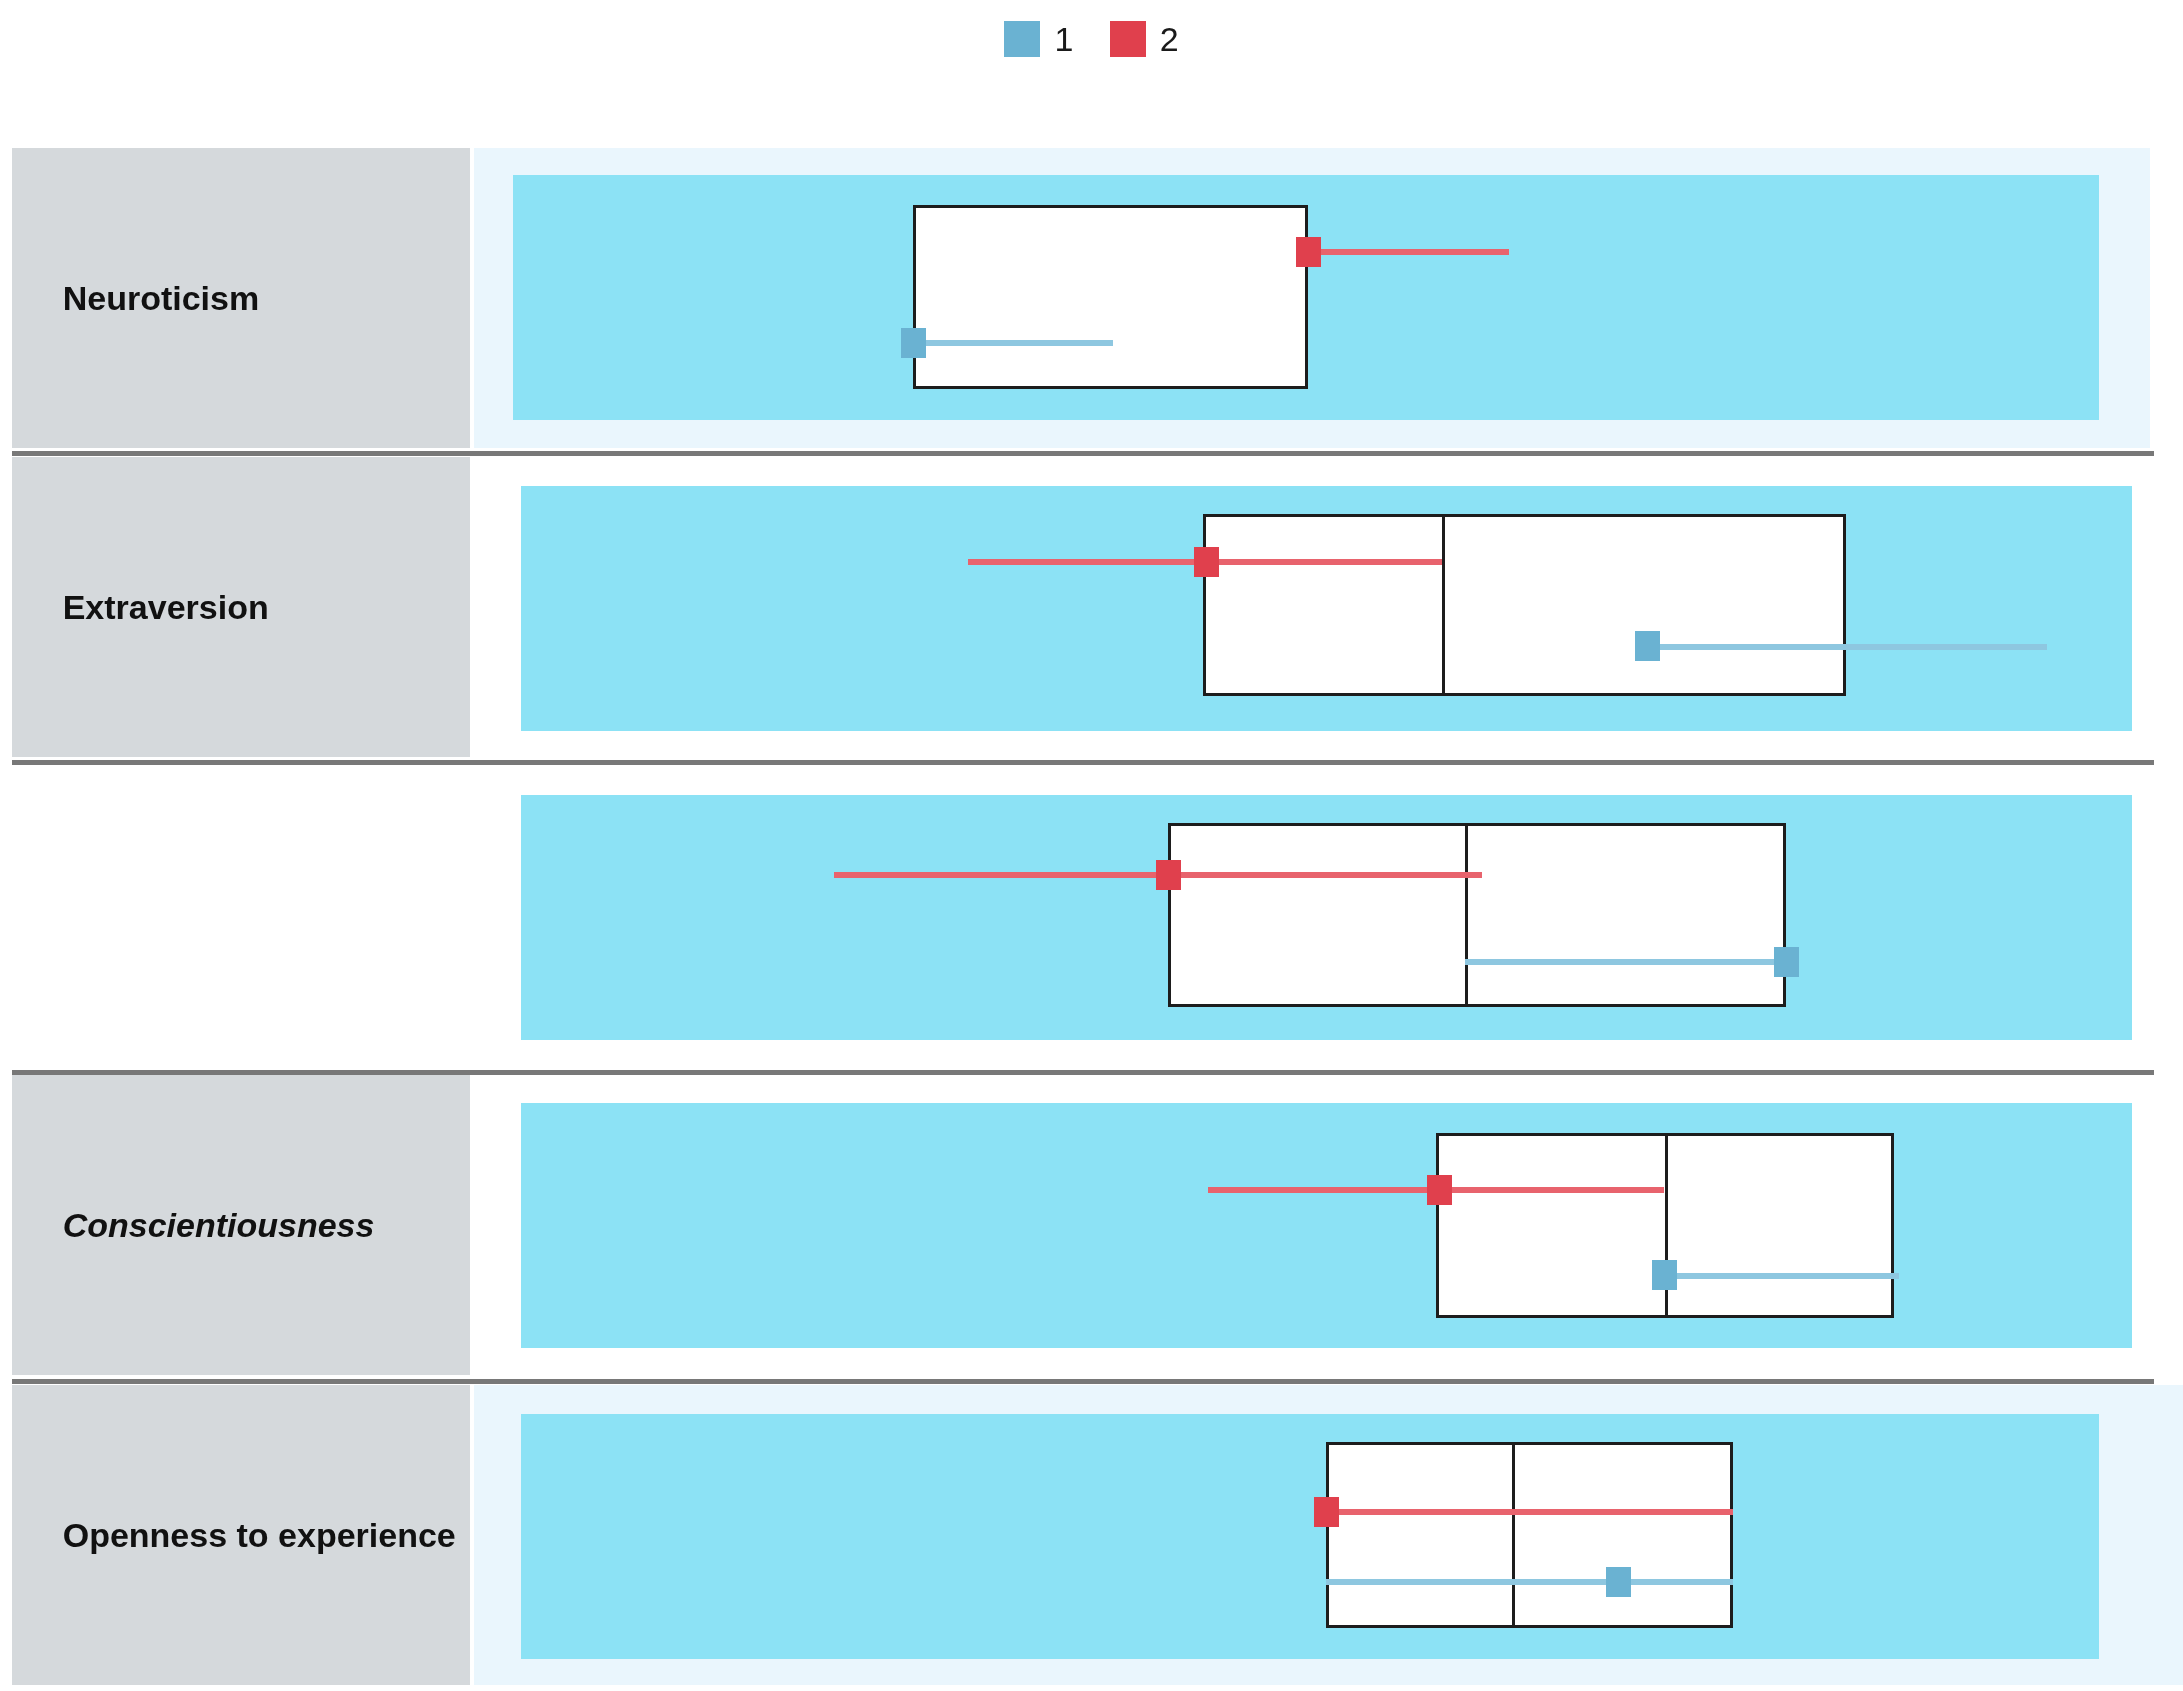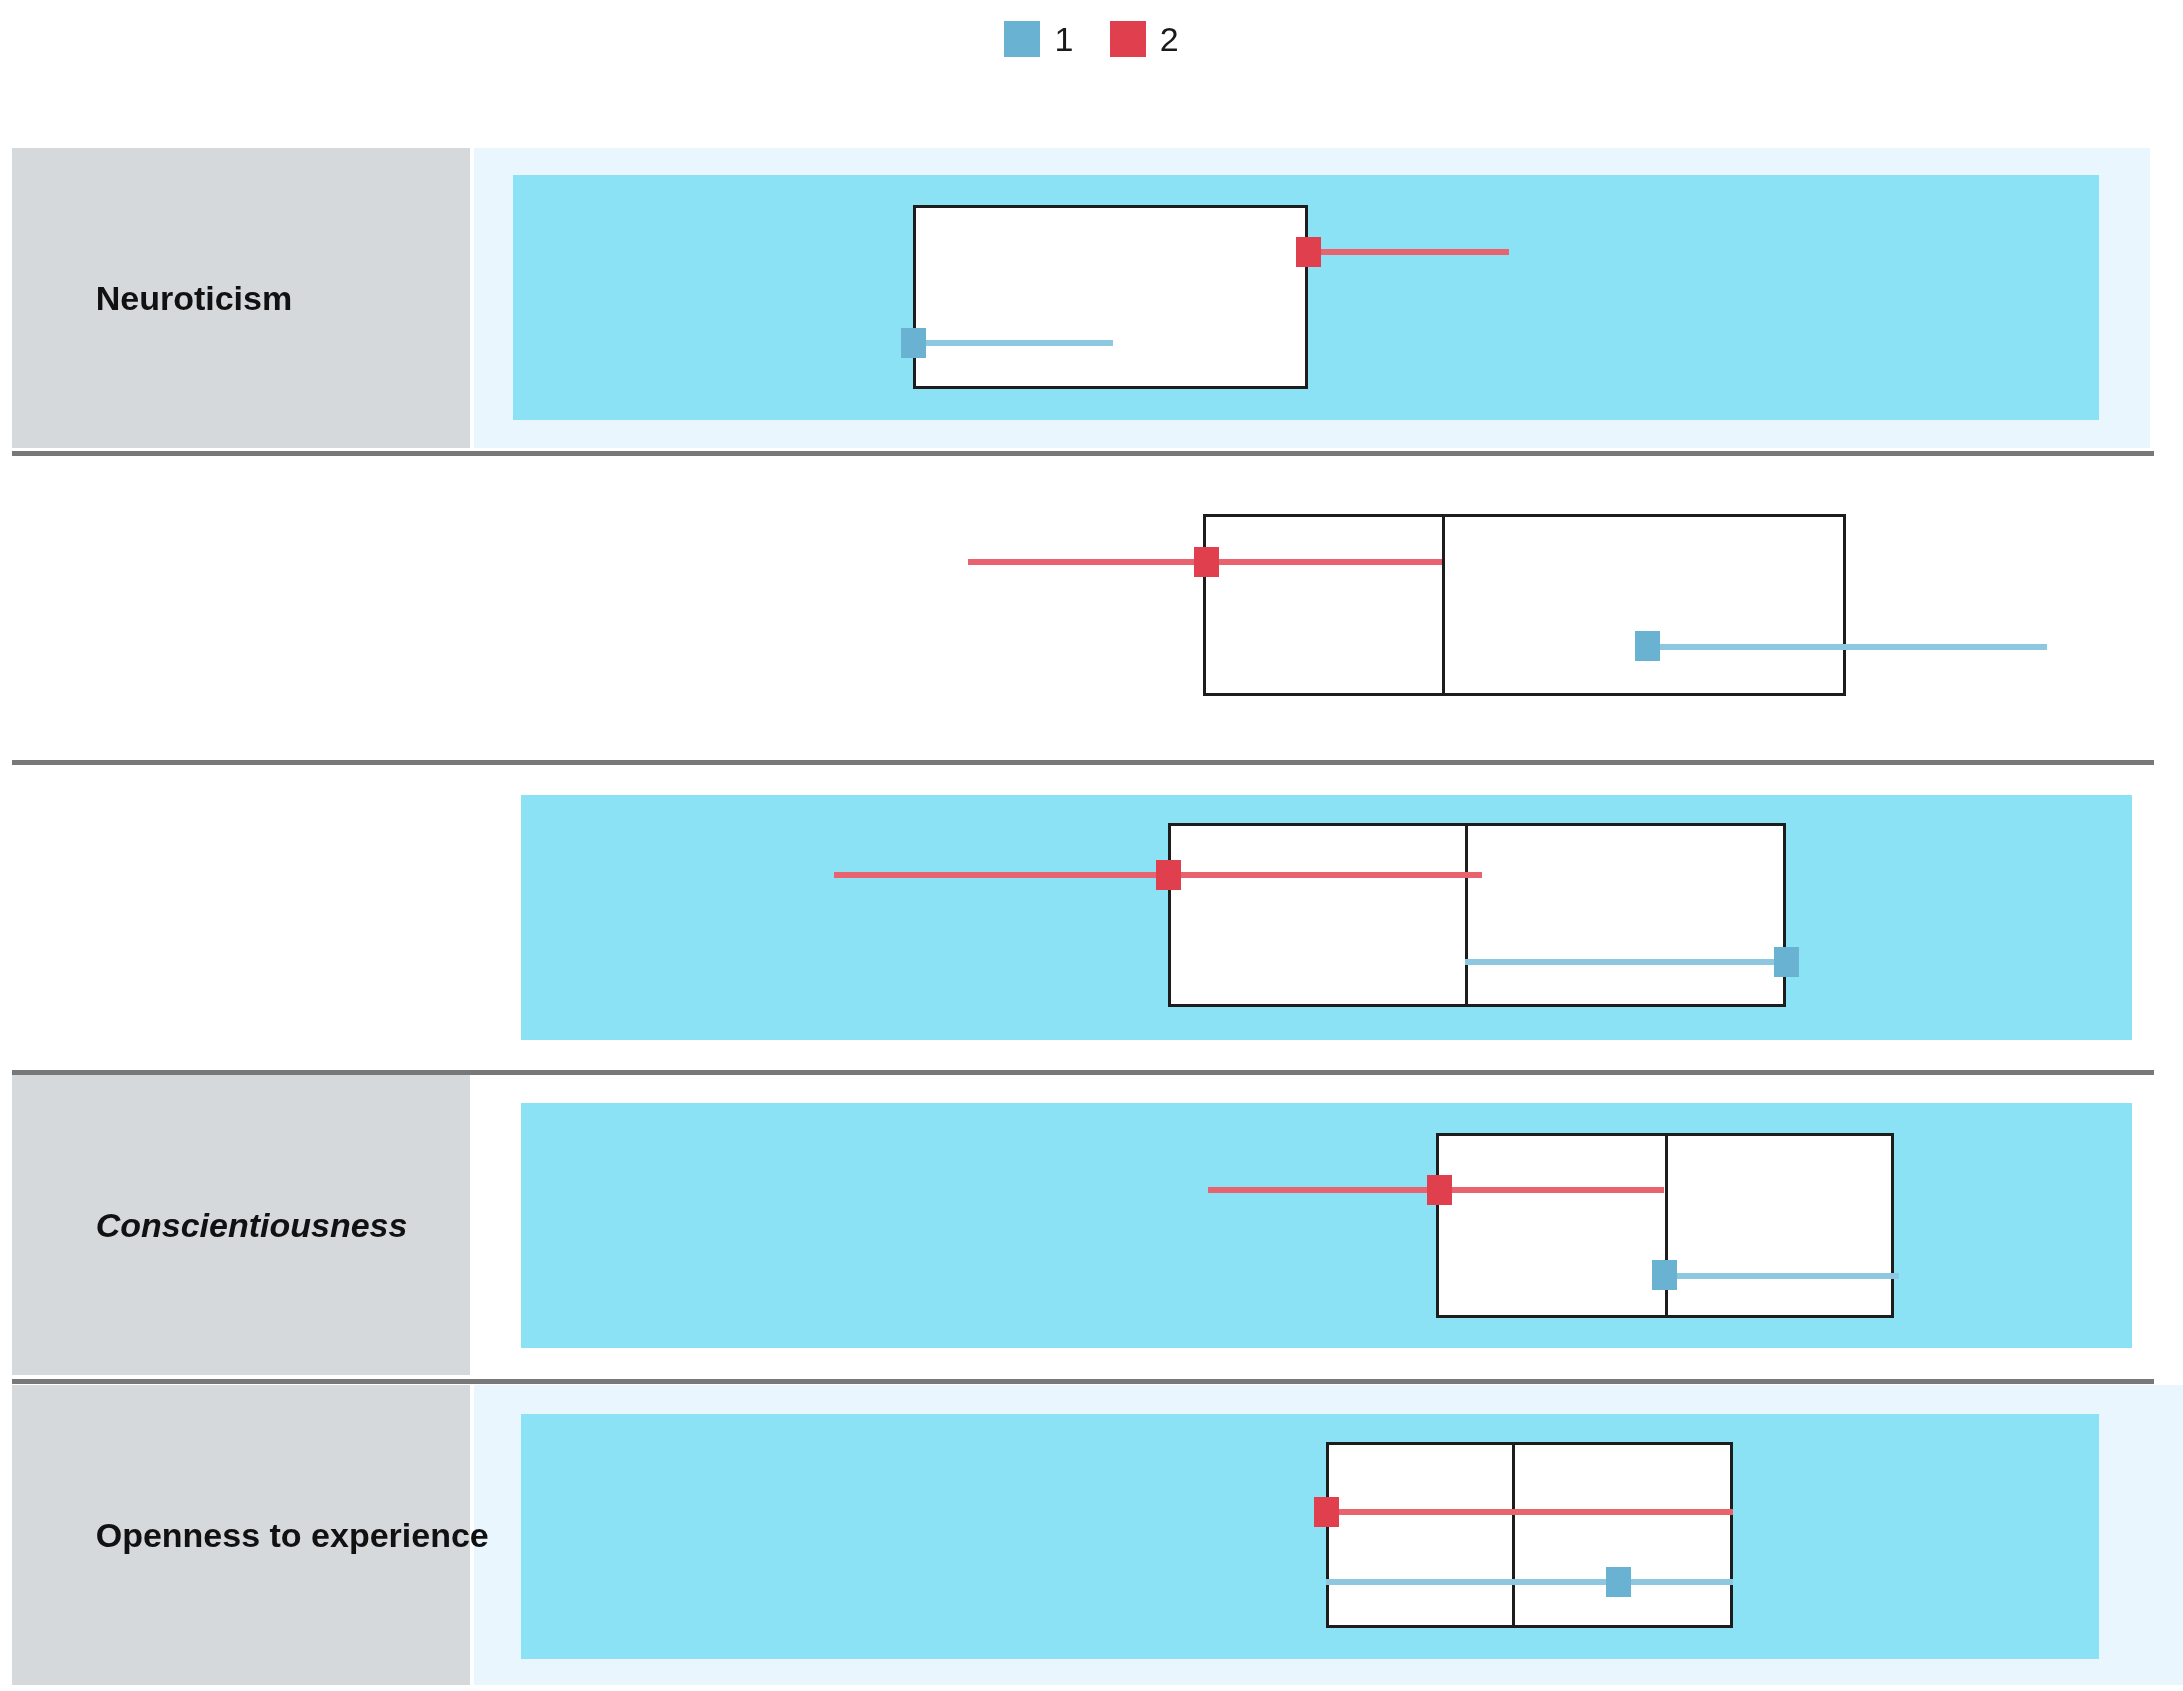--- a/index.html
+++ b/index.html
@@ -76,21 +76,20 @@
     display: flex;
     align-items: center;
   }
   .label-text {
     font-size: 34px;
     font-weight: bold;
     color: #111111;
     padding-left: 51px;
     line-height: 1;
     white-space: nowrap;
-    margin-left: 33px;
   }
 
   .band {
     position: absolute;
     background: #8ce2f5;
   }
 
   .bx {
     position: absolute;
     background: #ffffff;
@@ -146,20 +145,27 @@
       <div class="label-cell">
         <span class="label-text">Neuroticism</span>
       </div>
       <div class="band" style="left: 501px; width: 1586px; top: 27px; height: 245px;"></div>
     </div>
     <div class="bx" style="left: 913px; top: 205px; width: 395px; height: 184px;"></div>
     <div class="whisker s1" style="left: 913px; width: 200px; top: 340px;"></div>
     <div class="marker s1" style="left: 901px; top: 328px;"></div>
     <div class="whisker s2" style="left: 1308px; width: 201px; top: 249px;"></div>
     <div class="marker s2" style="left: 1296px; top: 237px;"></div>
+    <div class="row" style="top: 457px; height: 300px;">
+      <div class="row-outer"></div>
+      <div class="label-cell">
+        <span class="label-text">Extraversion</span>
+      </div>
+      <div class="band" style="left: 509px; width: 1611px; top: 28.6px; height: 245px;"></div>
+    </div>
     <div class="bx" style="left: 1203px; top: 514px; width: 643px; height: 182px;"></div>
     <div class="median" style="left: 1442px; top: 514px; height: 182px;"></div>
     <div class="whisker s2" style="left: 968px; width: 474px; top: 559px;"></div>
     <div class="marker s2" style="left: 1194px; top: 547px;"></div>
     <div class="whisker s1" style="left: 1647px; width: 400px; top: 644px;"></div>
     <div class="marker s1" style="left: 1635px; top: 631px;"></div>
     <div class="row" style="top: 766px; height: 300px;">
       <div class="row-outer"></div>
       <div class="band" style="left: 509px; width: 1611px; top: 28.6px; height: 245px;"></div>
     </div>

